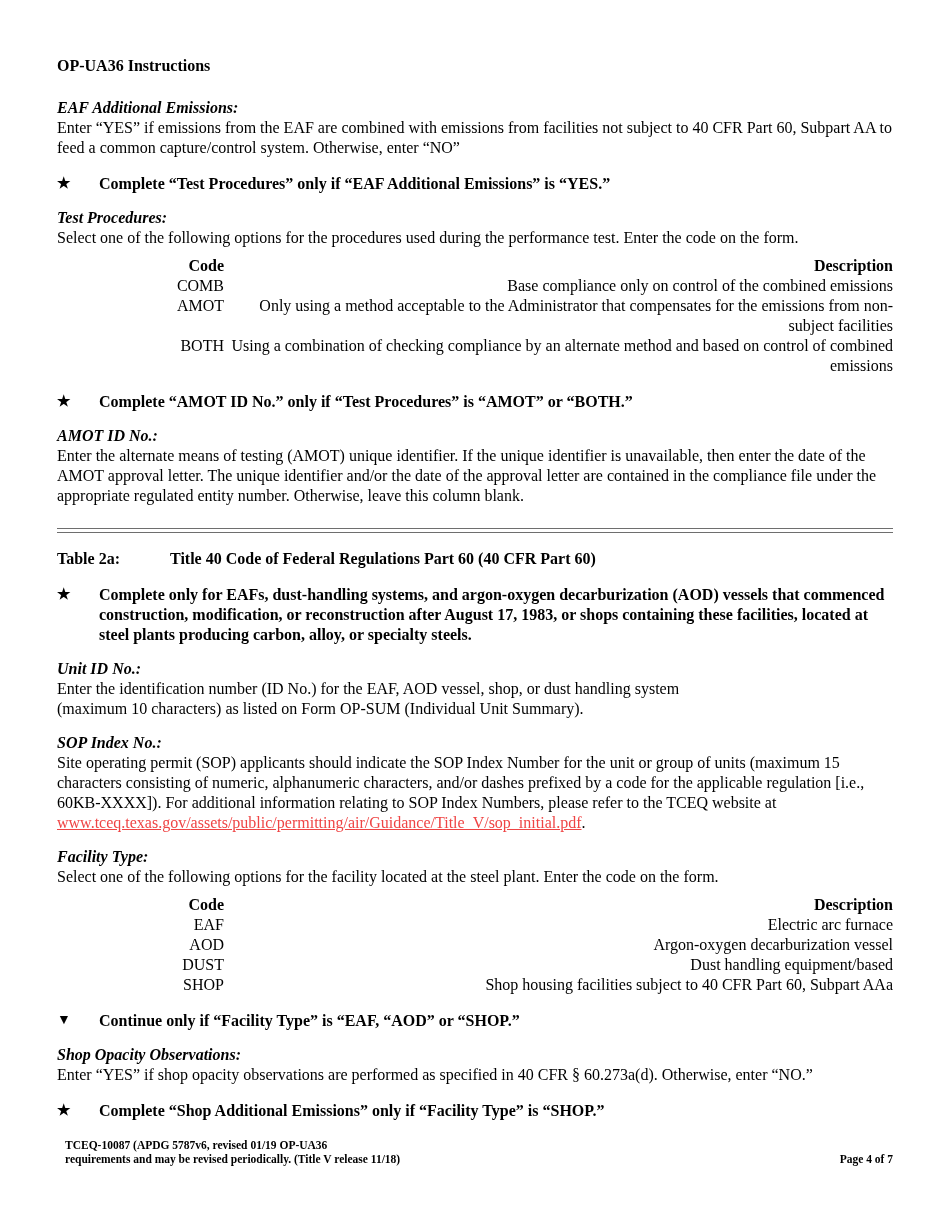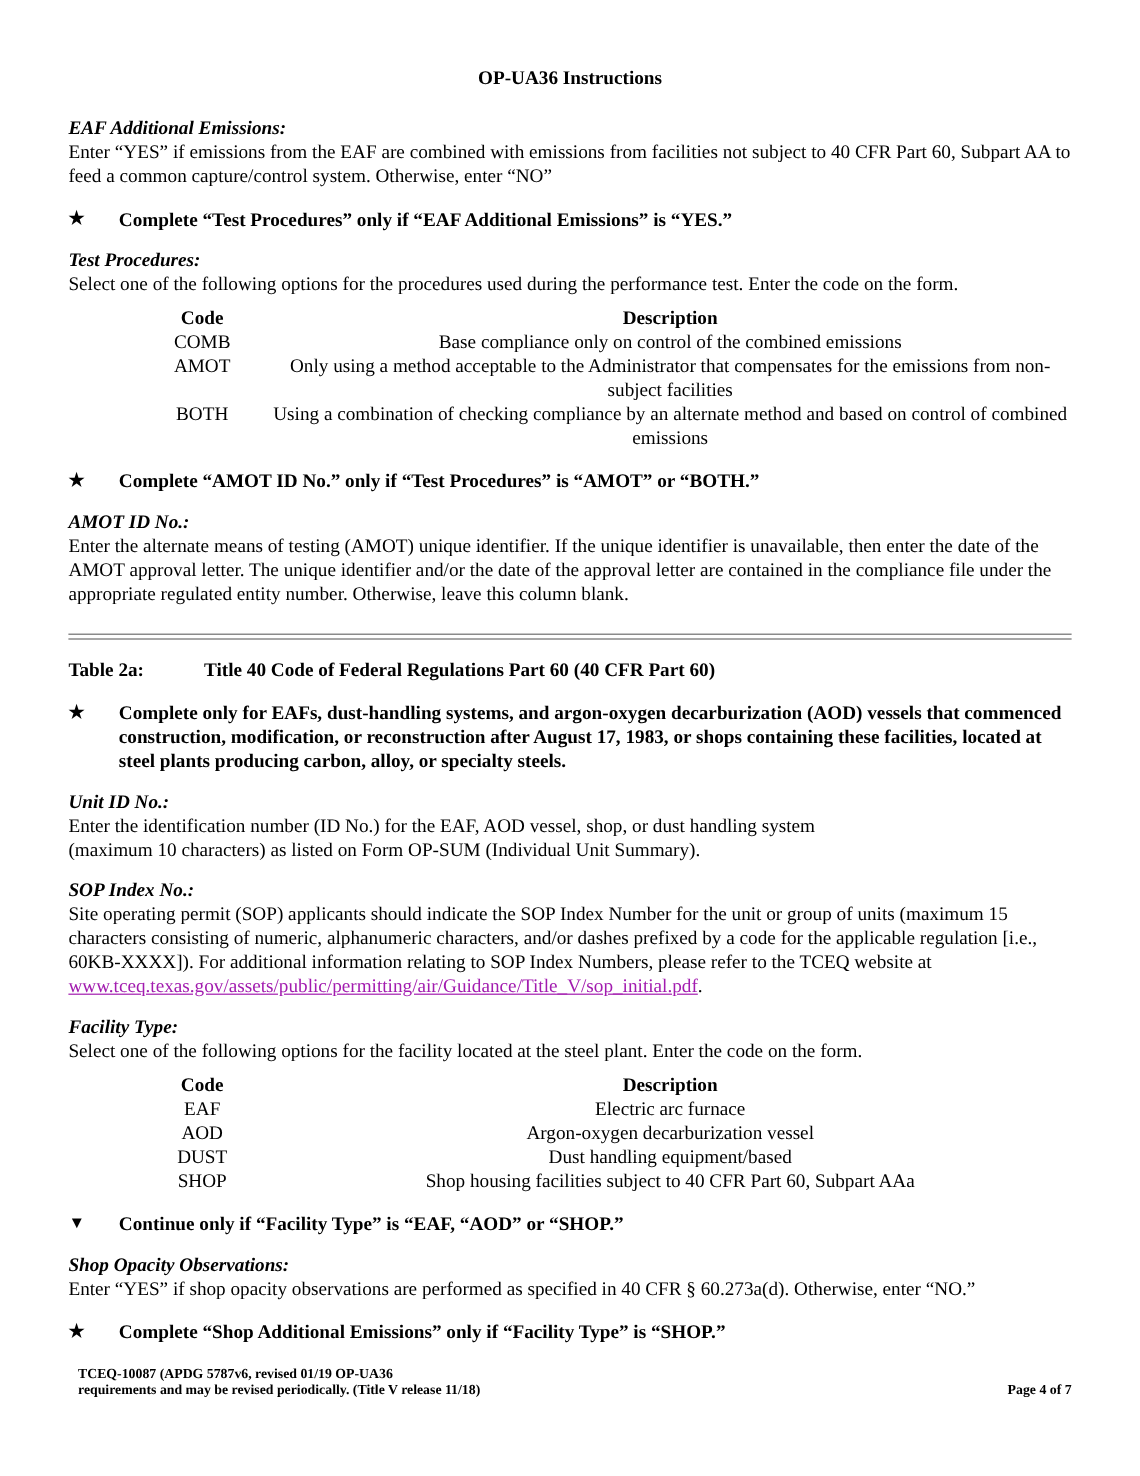--- a/index.html
+++ b/index.html
@@ -8,39 +8,39 @@
     position: relative;
     width: 950px;
     height: 1230px;
     background: #fff;
     box-sizing: border-box;
     padding: 56px 57px 0 57px;
     font-size: 16px;
     line-height: 1.25;
     overflow: hidden;
   }
-  .doc-header { text-align: center; font-weight: bold; margin-bottom: 22px; }
+  .doc-header { text-align: left; font-weight: bold; margin-bottom: 22px; }
   .h { font-weight: bold; margin: 14px 0 0 0; font-style: italic; }
   .p { margin: 0; }
   .note { display: flex; font-weight: bold; margin: 16px 0 14px 0; }
   .glyph { width: 42px; flex: 0 0 42px; }
   .glyph.star { font-size: 15px; }
   .glyph.tri { font-size: 14px; }
   .note-text { flex: 1; }
   table.code-table { border-collapse: collapse; margin: 8px 0 6px 56px; width: 780px; }
   table.code-table th, table.code-table td {
-    text-align: center; vertical-align: top; padding: 0; font-size: 16px; line-height: 1.25;
+    text-align: right; vertical-align: top; padding: 0; font-size: 16px; line-height: 1.25;
   }
   table.code-table th { font-weight: bold; }
   table.code-table .col-code { width: 111px; }
   .divider { height: 3px; border-top: 1px solid #6e6e6e; border-bottom: 1px solid #6e6e6e; margin: 22px 0 16px 0; }
   .t2a { display: flex; font-weight: bold; margin: 16px 0 0 0; }
   .t2a-label { width: 113px; flex: 0 0 113px; }
   .t2a-titles { flex: 1; }
-  a.link { color: #a21caf; text-decoration: underline; cursor: pointer; }
+  a.link { color: #ef4444; text-decoration: underline; cursor: pointer; }
   .footer { position: absolute; left: 65px; right: 57px; bottom: 64px; font-size: 11.5px; font-weight: bold; line-height: 1.22; display: flex; justify-content: space-between; align-items: flex-end; }
   .footer-left div { white-space: nowrap; }
   .footer-right { white-space: nowrap; }
 </style>
 </head>
 <body>
 
 <div class="page">
 
   <div class="doc-header">

